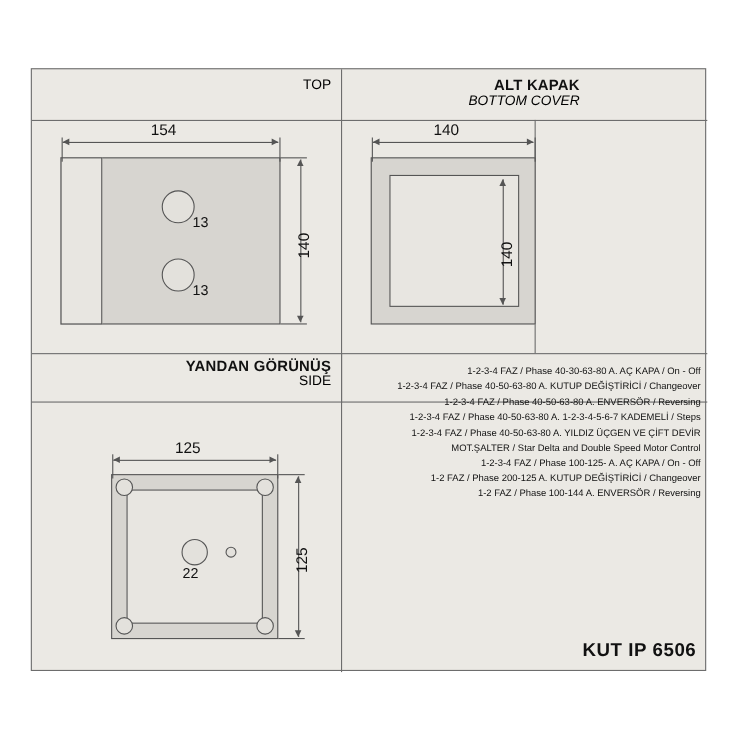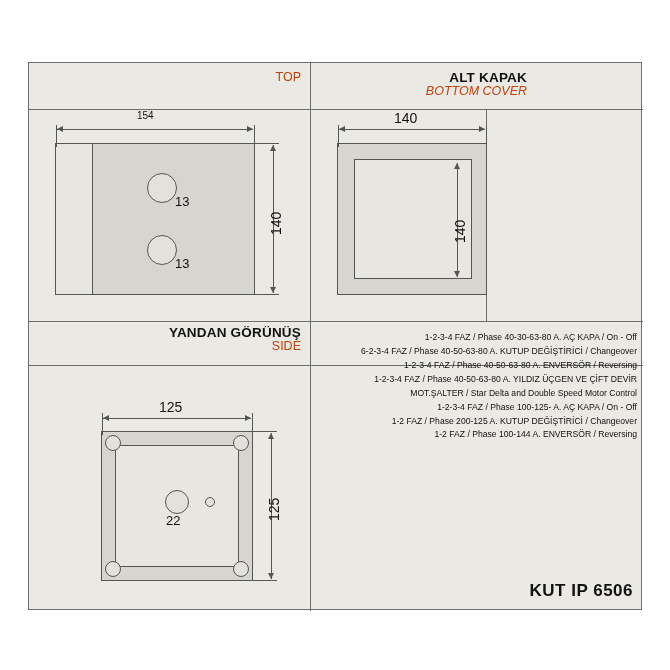--- a/index.html
+++ b/index.html
@@ -17,21 +17,21 @@
     border:1px solid #6d6d6d;
     box-sizing:border-box;
   }
   .divline{position:absolute;background:#6d6d6d;}
   .hdr{
     position:absolute;
     text-align:right;
     line-height:1.05;
   }
   .hdr .tr{font-weight:bold;font-size:13.5px;color:#111;letter-spacing:.2px;}
-  .hdr .en{font-size:12.5px;color:#c2410c;}
+  .hdr .en{font-size:12.5px;color:#000000;}
   .hdr .en.ital{font-style:italic;}
 
   
   .rect{position:absolute;box-sizing:border-box;border:1px solid #555;background:#d7d5d0;}
   .rect.white{background:#e8e6e1;}
   .circ{position:absolute;box-sizing:border-box;border:1px solid #555;border-radius:50%;background:#e3e1dc;}
   .dim{position:absolute;background:#555;}
   .dimv{position:absolute;background:#555;width:1px;}
   .dimtxt{position:absolute;font-size:13px;color:#111;font-family:"Liberation Sans",sans-serif;}
   .dimtxt.vert{transform:rotate(-90deg);transform-origin:left top;white-space:nowrap;}
@@ -93,21 +93,21 @@
     <div class="circ" style="left:118px;top:110px;width:30px;height:30px;"></div>
     <div class="circ" style="left:118px;top:172px;width:30px;height:30px;"></div>
     <div class="dimtxt" style="left:146px;top:131px;">13</div>
     <div class="dimtxt" style="left:146px;top:193px;">13</div>
 
     <div class="dim" style="left:28px;top:66px;width:196px;height:1px;"></div>
     <div class="arrow arr-l" style="left:28px;top:63px;"></div>
     <div class="arrow arr-r" style="left:218px;top:63px;"></div>
     <div class="dimv" style="left:27px;top:62px;height:22px;"></div>
     <div class="dimv" style="left:225px;top:62px;height:22px;"></div>
-    <div class="dimtxt" style="left:108px;top:47px;font-size:10px;">154</div>
+    <div class="dimtxt" style="left:108px;top:47px;font-size:14px;">154</div>
 
     <div class="dimv" style="left:244px;top:82px;height:148px;"></div>
     <div class="arrow arr-u" style="left:241px;top:82px;"></div>
     <div class="arrow arr-d" style="left:241px;top:224px;"></div>
     <div class="dim" style="left:226px;top:80px;width:24px;height:1px;"></div>
     <div class="dim" style="left:226px;top:231px;width:24px;height:1px;"></div>
     <div class="dimtxt vert" style="left:239px;top:172px;font-size:14px;">140</div>
   </div>
 
   <div>
@@ -150,22 +150,23 @@
     <div class="dimv" style="left:242px;top:370px;height:146px;"></div>
     <div class="arrow arr-u" style="left:239px;top:370px;"></div>
     <div class="arrow arr-d" style="left:239px;top:510px;"></div>
     <div class="dim" style="left:224px;top:368px;width:24px;height:1px;"></div>
     <div class="dim" style="left:224px;top:517px;width:24px;height:1px;"></div>
     <div class="dimtxt vert" style="left:237px;top:458px;font-size:14px;">125</div>
   </div>
 
   <div id="spec">
     <div>1-2-3-4 FAZ / Phase   40-30-63-80 A. AÇ KAPA / On - Off</div>
-    <div>6-2-3-4 FAZ / Phase   40-50-63-80 A. KUTUP DEĞİŞTİRİCİ / Changeover</div>
+    <div>1-2-3-4 FAZ / Phase   40-50-63-80 A. KUTUP DEĞİŞTİRİCİ / Changeover</div>
     <div>1-2-3-4 FAZ / Phase  40-50-63-80 A.  ENVERSÖR / Reversing</div>
+    <div>1-2-3-4 FAZ / Phase   40-50-63-80 A.   1-2-3-4-5-6-7  KADEMELİ / Steps</div>
     <div>1-2-3-4 FAZ / Phase  40-50-63-80 A.  YILDIZ ÜÇGEN VE ÇİFT DEVİR</div>
     <div>MOT.ŞALTER / Star Delta and Double Speed Motor Control</div>
     <div>1-2-3-4 FAZ / Phase   100-125- A. AÇ KAPA / On - Off</div>
     <div>1-2 FAZ / Phase  200-125 A. KUTUP  DEĞİŞTİRİCİ / Changeover</div>
     <div>1-2 FAZ / Phase  100-144 A. ENVERSÖR / Reversing</div>
   </div>
 
   <div id="partno">KUT IP 6506</div>
 
 </div>

